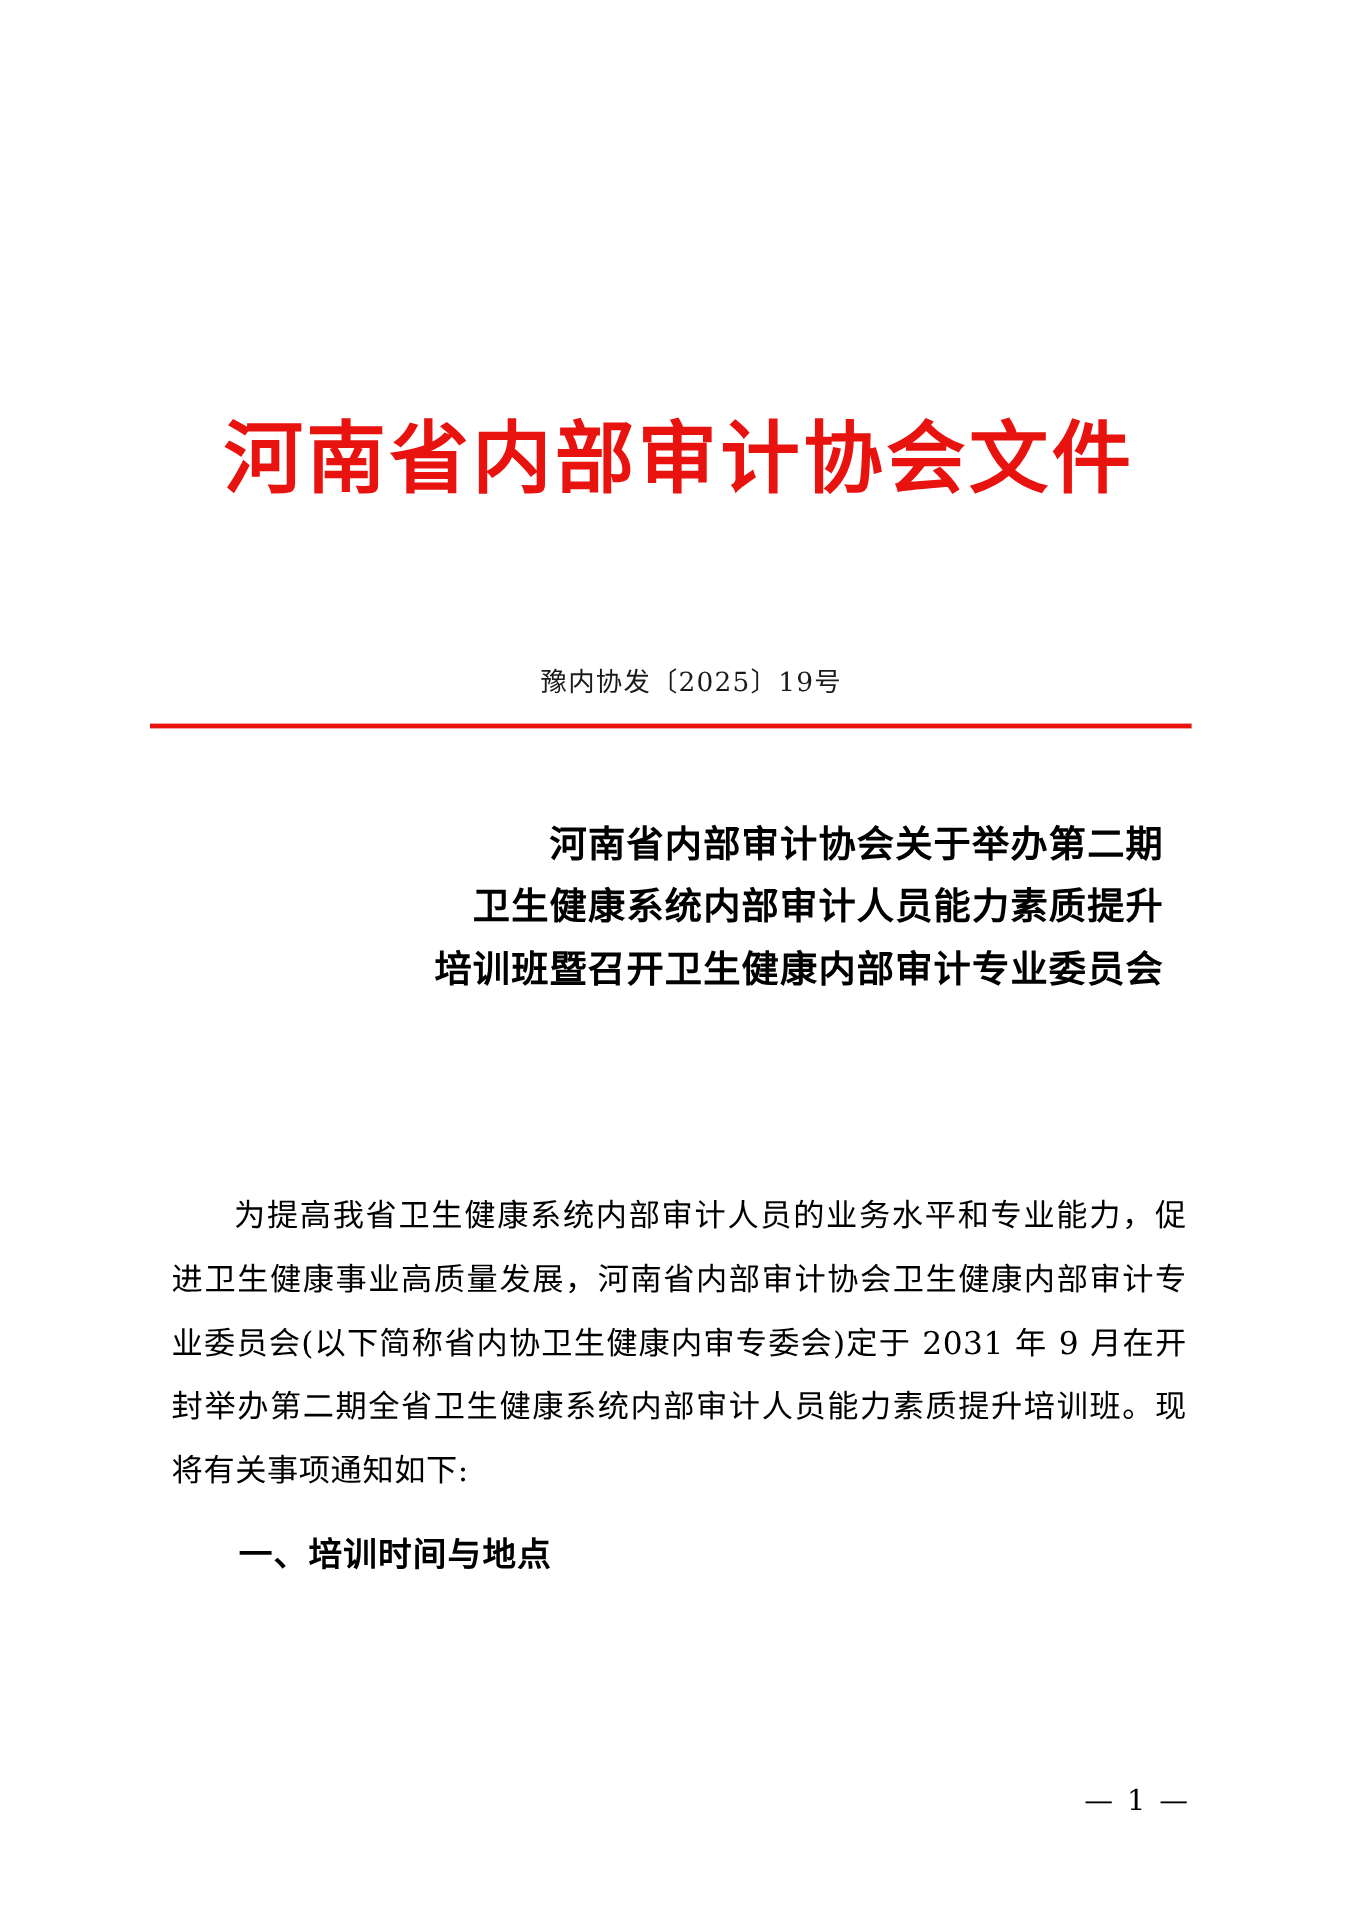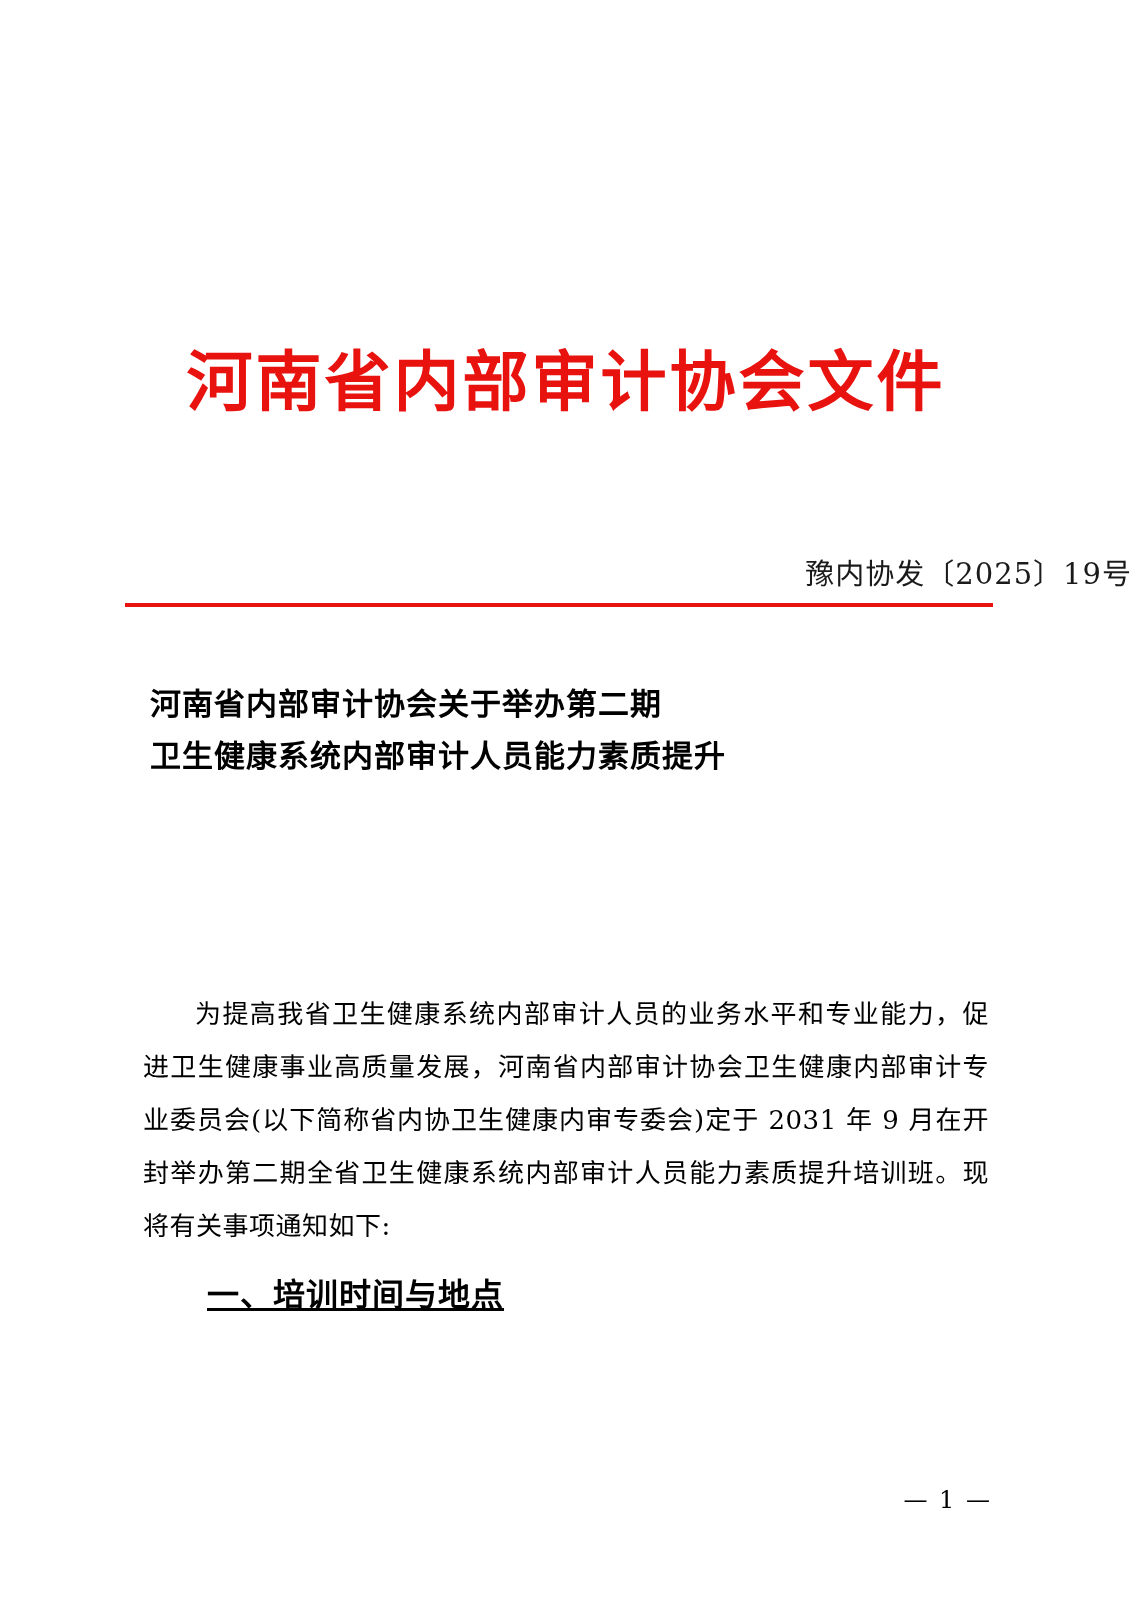--- a/index.html
+++ b/index.html
@@ -39,23 +39,23 @@
     line-height: 1.15;
     white-space: nowrap;
   }
 
   
   .doc-number {
     position: absolute;
     left: 0;
     right: 0;
     top: 550px;
-    text-align: right;
+    text-align: center;
     font-family: "DejaVu Serif", "Liberation Serif", serif;
-    font-size: 29px;
+    font-size: 22px;
     letter-spacing: 1px;
     color: #1a1a1a;
     padding-left: 20px;
   }
 
   
   .red-rule {
     position: absolute;
     left: 125px;
     width: 868px;
@@ -63,21 +63,21 @@
     height: 4px;
     background: #e8130f;
   }
 
   
   .title-block {
     position: absolute;
     left: 150px;
     width: 820px;
     top: 678px;
-    text-align: left;
+    text-align: right;
   }
   .title-line {
     font-family: "DejaVu Serif", "Liberation Serif", serif;
     font-weight: 700;
     font-size: 31px;
     line-height: 52px;
     letter-spacing: 1px;
     white-space: nowrap;
   }
 
@@ -98,26 +98,25 @@
     line-height: 53px;
     letter-spacing: 0.5px;
     text-align: justify;
     text-justify: inter-ideograph;
     text-indent: 2em;
     margin-top: 8px;
   }
   .section-heading {
     font-family: "DejaVu Sans", "Liberation Sans", serif;
     font-weight: 700;
-    font-size: 32px;
+    font-size: 28px;
     line-height: 53px;
     letter-spacing: 1px;
     text-indent: 2em;
     margin-top: 16px;
-    text-decoration: underline;
   }
 
   
   .page-number {
     position: absolute;
     right: 140px;
     bottom: 86px;
     font-size: 24px;
     letter-spacing: 2px;
     color: #000;
@@ -132,20 +131,21 @@
     <div class="masthead-title">河南省内部审计协会文件</div>
   </div>
 
   <div class="doc-number">豫内协发〔2025〕19号</div>
 
   <div class="red-rule"></div>
 
   <div class="title-block">
     <div class="title-line">河南省内部审计协会关于举办第二期</div>
     <div class="title-line">卫生健康系统内部审计人员能力素质提升</div>
+    <div class="title-line">培训班暨召开卫生健康内部审计专业委员会</div>
   </div>
 
   <div class="body-block">
     <div class="para">为提高我省卫生健康系统内部审计人员的业务水平和专业能力，促进卫生健康事业高质量发展，河南省内部审计协会卫生健康内部审计专业委员会(以下简称省内协卫生健康内审专委会)定于 2031 年 9 月在开封举办第二期全省卫生健康系统内部审计人员能力素质提升培训班。现将有关事项通知如下:</div>
     <div class="section-heading">一、培训时间与地点</div>
   </div>
 
   <div class="page-number">— 1 —</div>
 
 </div>

